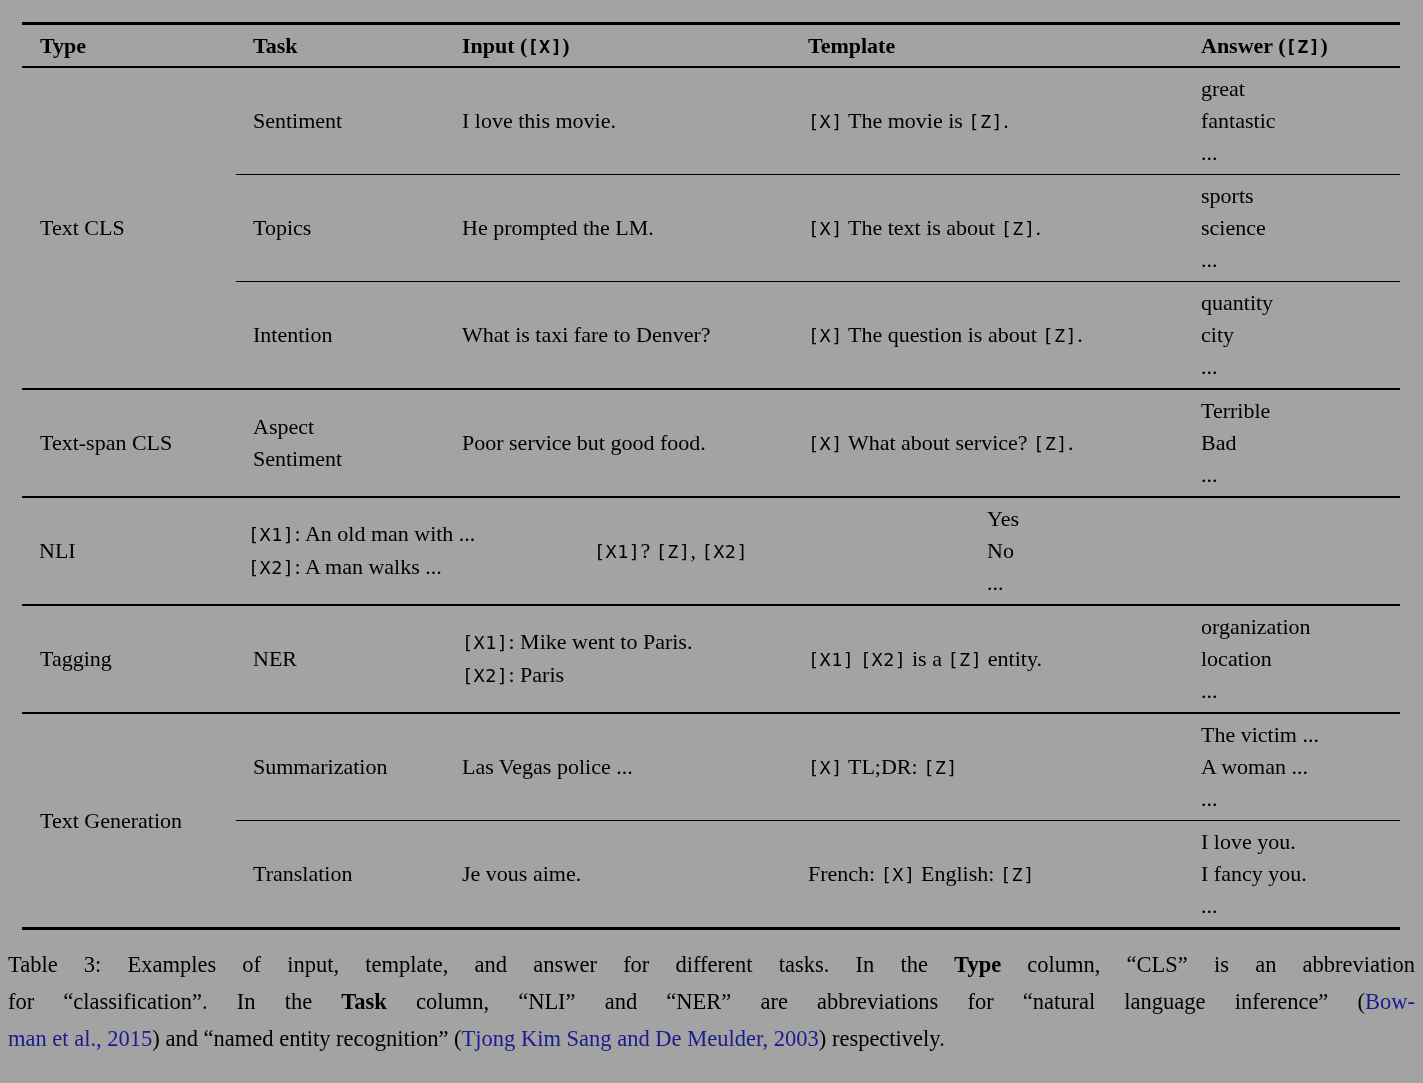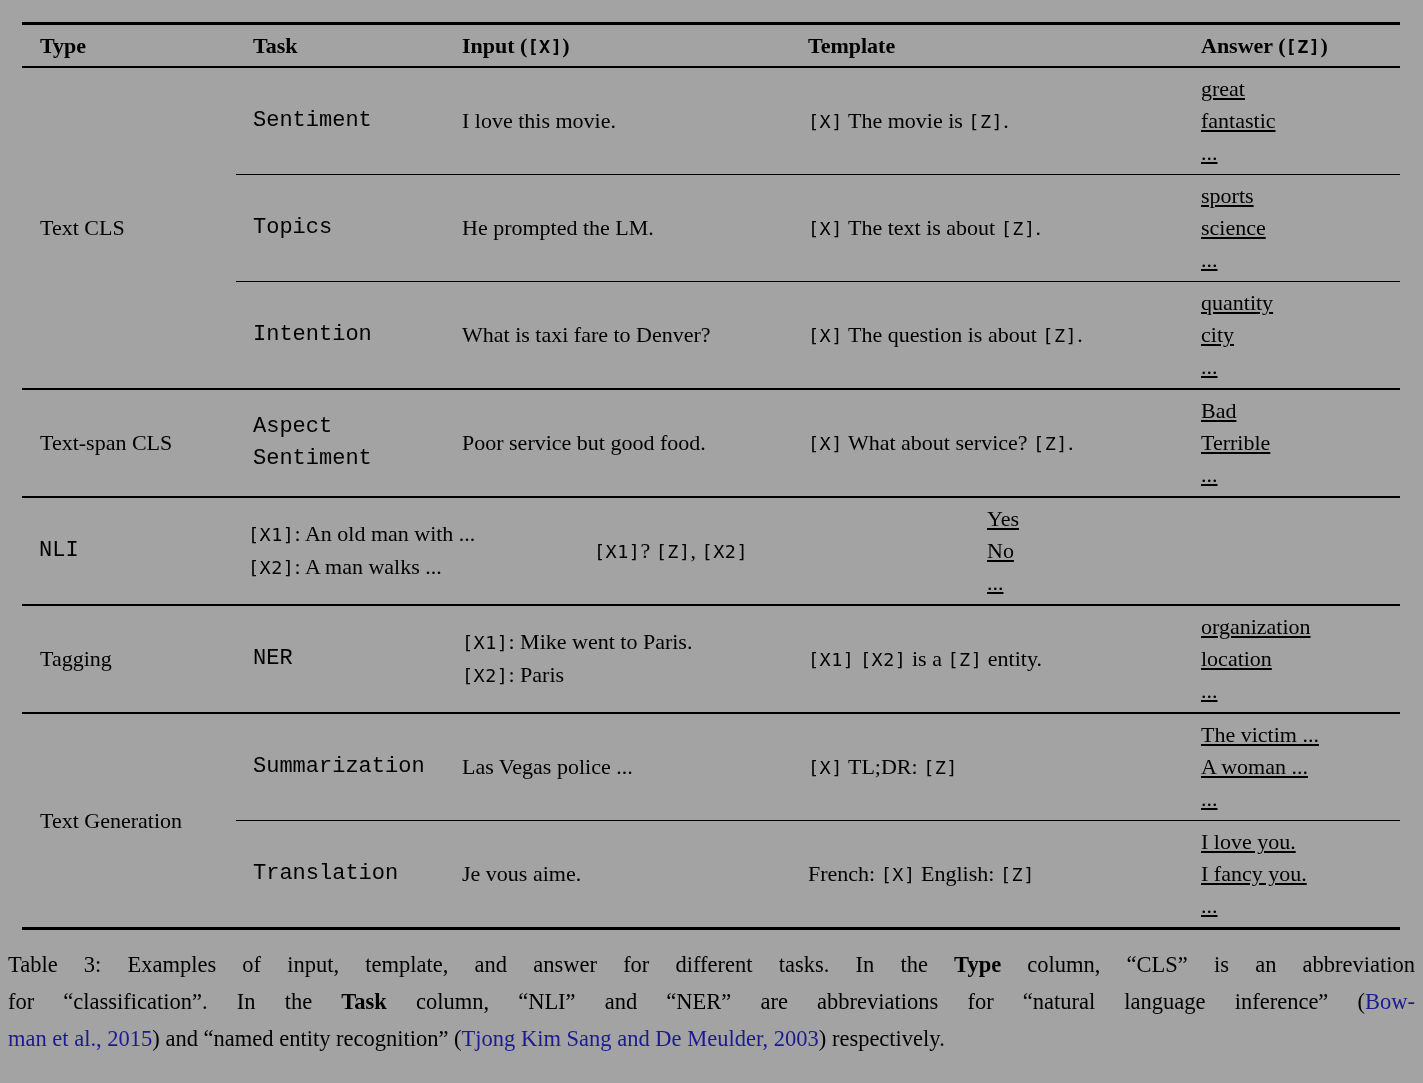--- a/index.html
+++ b/index.html
@@ -52,24 +52,24 @@
   .rows { flex: 1; display: flex; flex-direction: column; }
   .row { display: flex; height: 106px; }
   .row + .row { border-top: 1.5px solid #000; }
   .cell {
     box-sizing: border-box;
     display: flex;
     flex-direction: column;
     justify-content: center;
     line-height: 32px;
   }
-  .cell.c-task     { width: 209px; padding-left: 17px; font-family: Liberation Mono, monospace; }
+  .cell.c-task     { width: 209px; padding-left: 17px; }
   .cell.c-input    { width: 345px; padding-left: 17px; }
   .cell.c-template { width: 396px; padding-left: 18px; }
-  .cell.c-answer   { flex: 1;      padding-left: 15px; text-decoration: underline; }
+  .cell.c-answer   { flex: 1;      padding-left: 15px; }
   .mono {
     font-family: "DejaVu Sans Mono", monospace;
     font-size: 0.84em;
     letter-spacing: 0.5px;
   }
   
   .caption {
     position: absolute;
     left: 8px;
     top: 946px;
@@ -166,22 +166,22 @@
                 <div><span class="plain">Aspect</span></div>
                 <div><span class="plain">Sentiment</span></div>
               </div>
               <div class="cell c-input">
                 <div><span class="plain">Poor service but good food.</span></div>
               </div>
               <div class="cell c-template">
                 <div><span class="mono">[X]</span><span class="plain"> What about service? </span><span class="mono">[Z]</span><span class="plain">.</span></div>
               </div>
               <div class="cell c-answer">
+                <div><span class="plain">Terrible</span></div>
                 <div><span class="plain">Bad</span></div>
-                <div><span class="plain">Terrible</span></div>
                 <div><span class="plain">...</span></div>
               </div>
             </div>
           </div>
         </div>
         <div class="group">
           <div class="rows">
             <div class="row">
               <div class="cell c-task">
                 <div><span class="plain">NLI</span></div>

